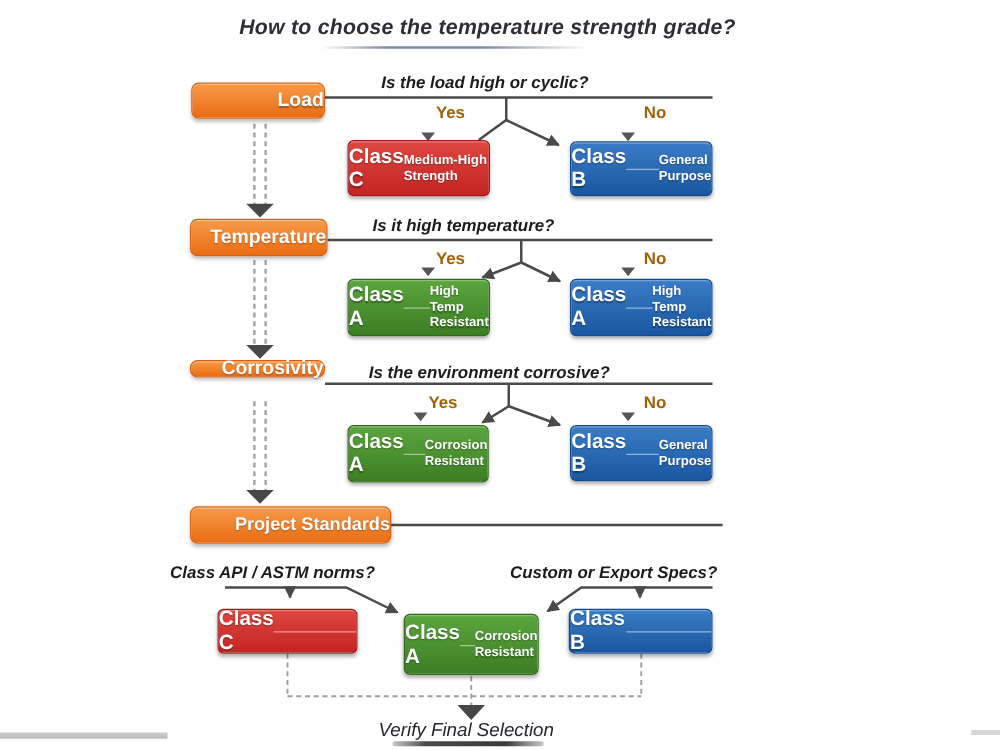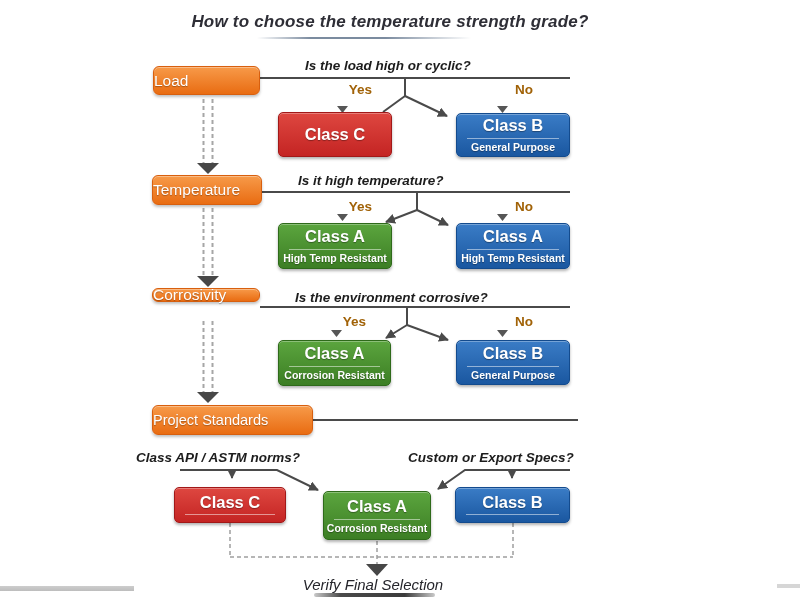--- a/index.html
+++ b/index.html
@@ -13,31 +13,31 @@
     left:190px;top:12px;width:400px;text-align:center;
     font-size:17px;font-weight:bold;font-style:italic;color:#2e2e36;
     letter-spacing:.2px;
   }
   .title-underline{
     left:257px;top:37px;width:214px;height:2px;
     background:linear-gradient(90deg,rgba(130,150,170,0) 0%,rgba(90,110,135,.8) 25%,rgba(90,110,135,.8) 60%,rgba(130,150,170,0) 100%);
   }
   
   .stage{
-    display:flex;align-items:center;justify-content:flex-start;
-    border-radius:6px;color:#fff;font-weight:normal;font-size:15.5px;
+    display:flex;align-items:center;justify-content:flex-end;
+    border-radius:6px;color:#fff;font-weight:bold;font-size:15.5px;
     background:linear-gradient(180deg,var(--orange-top) 0%,var(--orange-bottom) 100%);
     border:1px solid var(--orange-border);
     box-shadow:inset 0 1px 0 rgba(255,255,255,.35), 0 2px 3px rgba(0,0,0,.25);
     text-shadow:0 1px 1px rgba(0,0,0,.3);
     z-index:2;box-sizing:border-box;
   }
   
   .cbox{
-    display:flex;flex-direction:column;align-items:center;justify-content:center;
+    display:flex;flex-direction:row;align-items:center;justify-content:center;
     border-radius:5px;color:#fff;z-index:2;box-sizing:border-box;
     box-shadow:inset 0 1px 0 rgba(255,255,255,.3), 0 2px 3px rgba(0,0,0,.3);
     text-shadow:0 1px 1px rgba(0,0,0,.35);
   }
   .cbox-title{font-size:16.5px;font-weight:bold;line-height:1.15;}
   .cbox-sub{font-size:10.5px;font-weight:bold;line-height:1.2;}
   .cbox-sep{height:1px;width:82%;background:rgba(255,255,255,.5);margin:3px auto 2px;}
   .red{background:linear-gradient(180deg,var(--red-top) 0%,var(--red-bottom) 100%);border:1px solid var(--red-border);}
   .blue{background:linear-gradient(180deg,var(--blue-top) 0%,var(--blue-bottom) 100%);border:1px solid var(--blue-border);}
   .green{background:linear-gradient(180deg,var(--green-top) 0%,var(--green-bottom) 100%);border:1px solid var(--green-border);}
@@ -137,20 +137,21 @@
 <div class="abs title-underline"></div>
 
 <div class="abs stage" style="left:153px;top:66px;width:107px;height:29px">
   <span>Load</span>
 </div>
 <div class="abs question" style="left:305px;top:58px;width:240px">Is the load high or cyclic?</div>
 <div class="abs yn" style="left:312px;top:82px">Yes</div>
 <div class="abs yn" style="left:473px;top:82px">No</div>
 <div class="abs cbox red" style="left:278px;top:112px;width:114px;height:45px">
   <div class="cbox-title">Class C</div>
+  <div class="cbox-sub">Medium-High Strength</div>
 </div>
 <div class="abs cbox blue" style="left:456px;top:113px;width:114px;height:44px">
   <div class="cbox-title">Class B</div>
   <div class="cbox-sep"></div>
   <div class="cbox-sub">General Purpose</div>
 </div>
 
 <div class="abs stage" style="left:152px;top:175px;width:110px;height:30px">
   <span>Temperature</span>
 </div>

